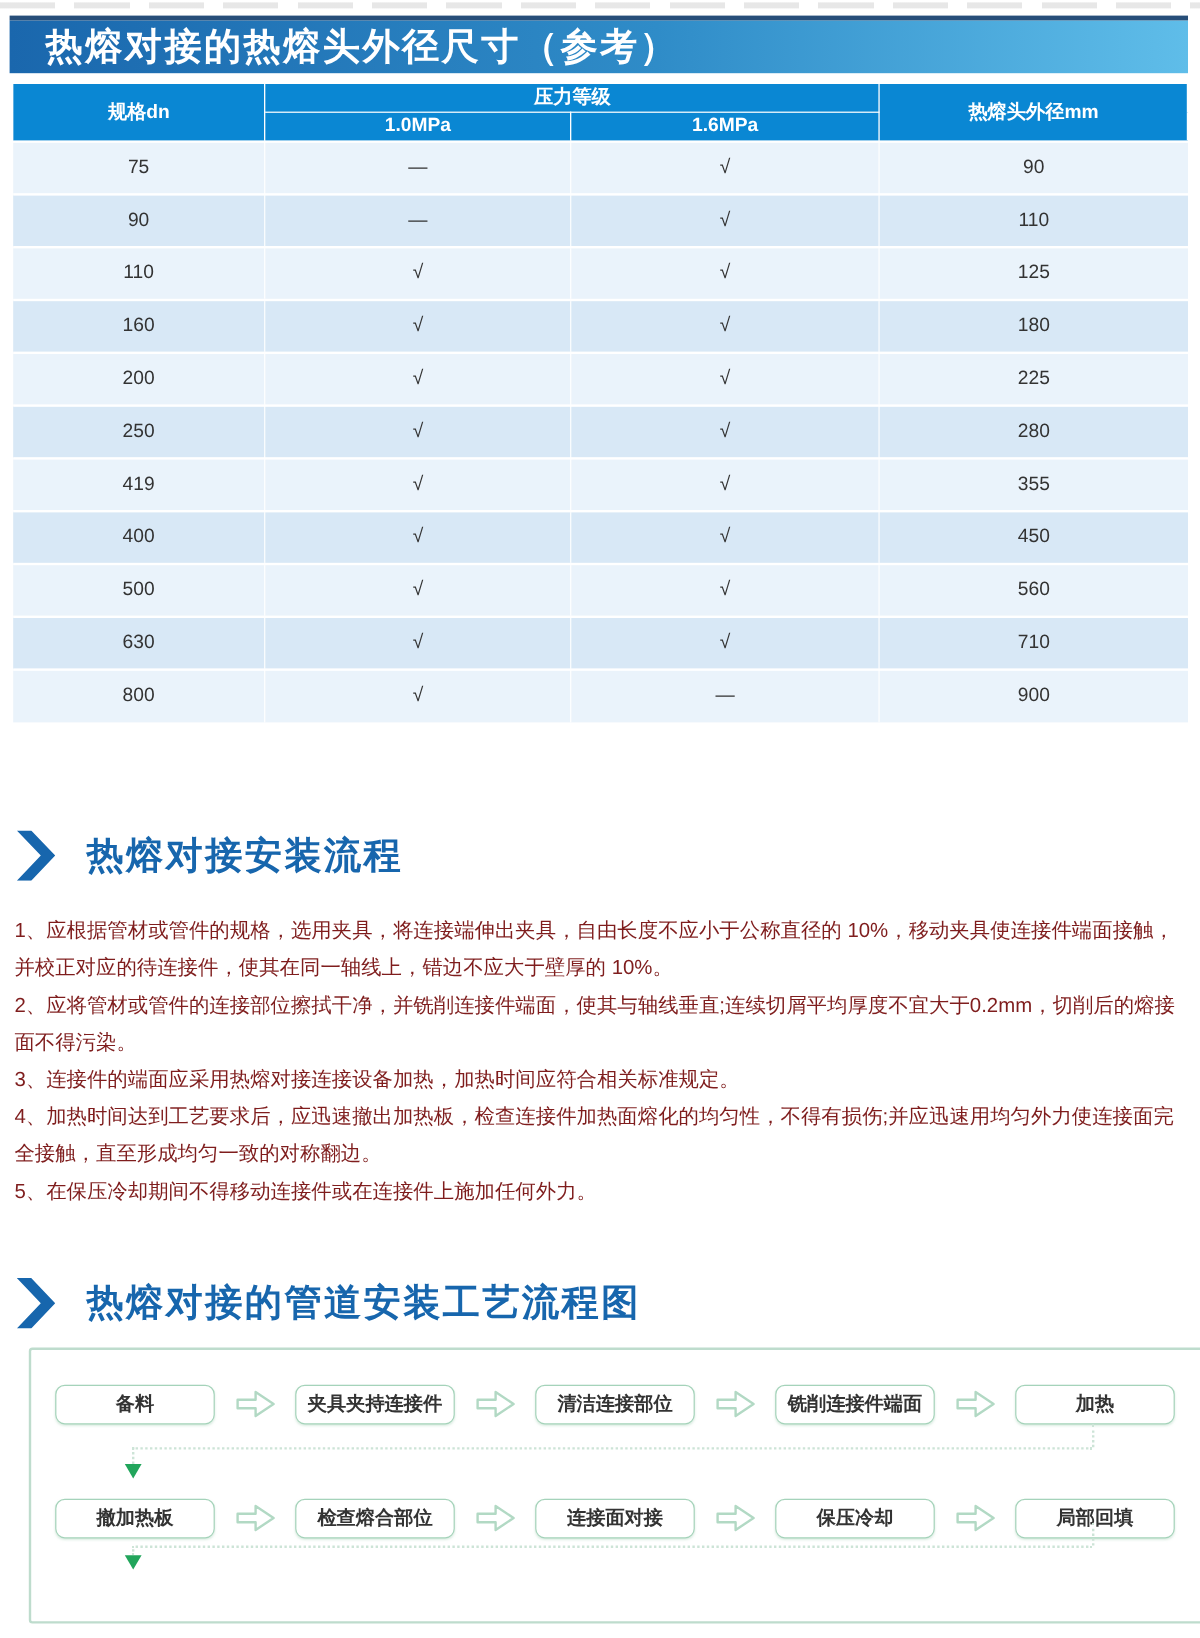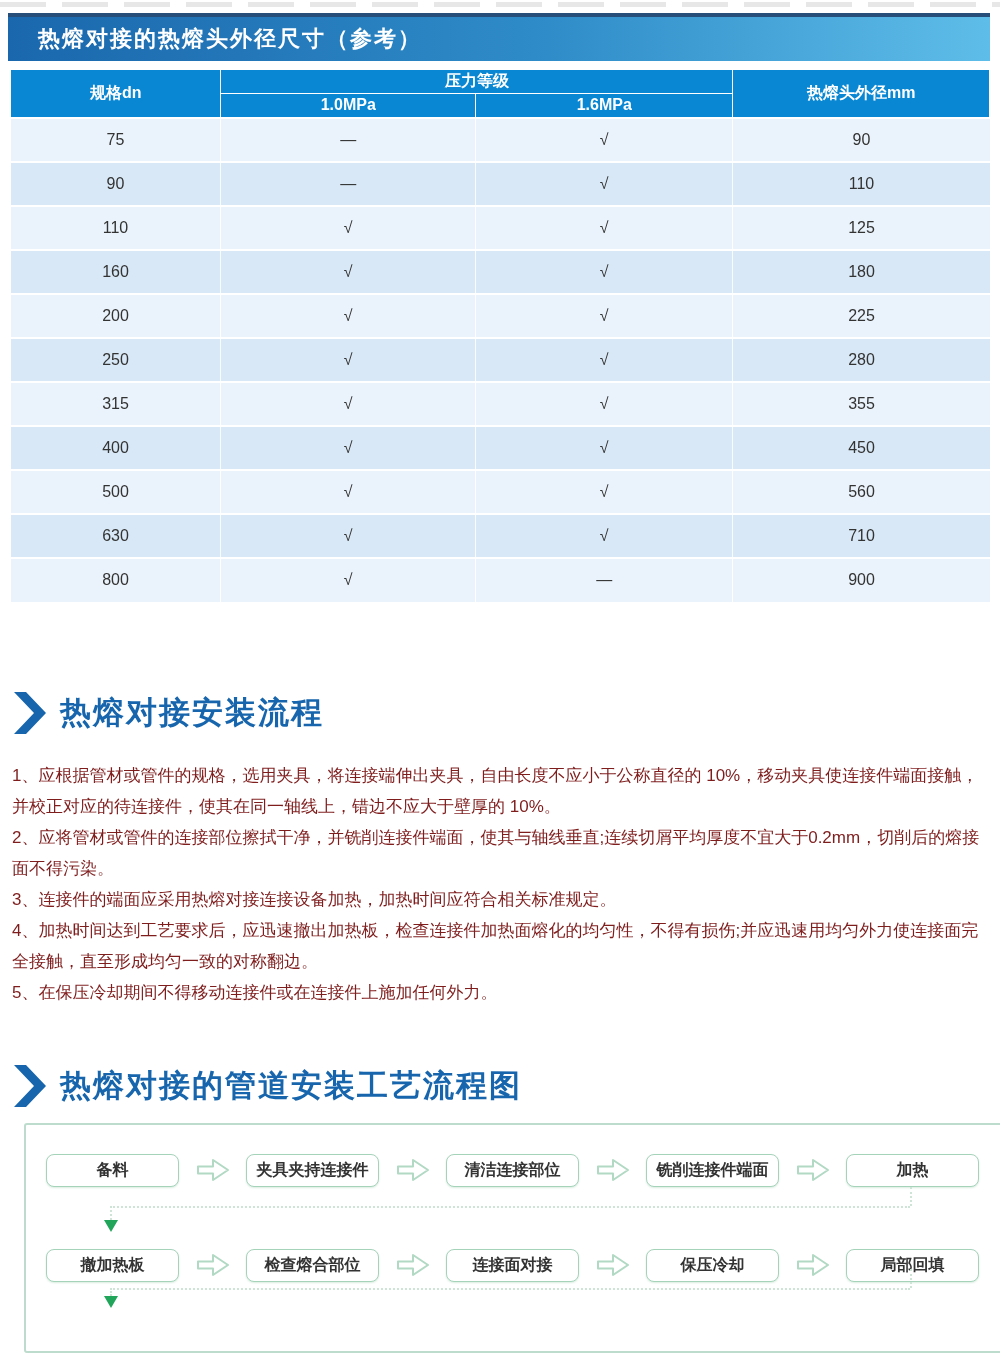--- a/index.html
+++ b/index.html
@@ -17,21 +17,21 @@
   }
 
   
   .banner {
     margin:6px 10px 0 8px; height:48px;
     border-top:4px solid #274e79;
     background: linear-gradient(90deg,#1a67ad 0%,#2f8cc8 55%,#5fbde9 100%);
     display:flex; align-items:center;
   }
   .banner-title {
-    color:#ffffff; font-weight:bold; font-size:22px;
+    color:#ffffff; font-weight:bold; font-size:31px;
     padding-left:30px; letter-spacing:2px;
   }
 
   
   table.spec {
     width:980px; margin:8px 10px 0;
     border-collapse:collapse; table-layout:fixed; text-align:center;
   }
   table.spec thead th {
     background:#0a87d3; color:#ffffff; font-size:16px; font-weight:bold;
@@ -41,21 +41,21 @@
   table.spec tbody td {
     height:44px; font-size:16px; color:#333333; padding:0;
     border-left:1px solid rgba(255,255,255,0.85);
   }
   table.spec tbody td:first-child { border-left:none; }
   tr.r-light { background:#eaf3fb; }
   tr.r-dark  { background:#d8e8f6; }
 
   
   .section-head {
-    display:flex; align-items:center; gap:14px;
+    display:flex; align-items:center; gap:26px;
     margin-left:14px; height:46px;
   }
   .section-head.first { margin-top:88px; }
   .section-head.second { margin-top:55px;font-family:Liberation Serif, serif; }
   .section-title {
     color:#1766ad; font-size:31px; font-weight:bold; letter-spacing:2px;
   }
   .chev { display:flex; align-items:center; }
 
   
@@ -160,21 +160,21 @@
       <td>√</td>
       <td>225</td>
     </tr>
     <tr class="r-dark">
       <td>250</td>
       <td>√</td>
       <td>√</td>
       <td>280</td>
     </tr>
     <tr class="r-light">
-      <td>315</td>
+      <td>419</td>
       <td>√</td>
       <td>√</td>
       <td>355</td>
     </tr>
     <tr class="r-dark">
       <td>400</td>
       <td>√</td>
       <td>√</td>
       <td>450</td>
     </tr>

